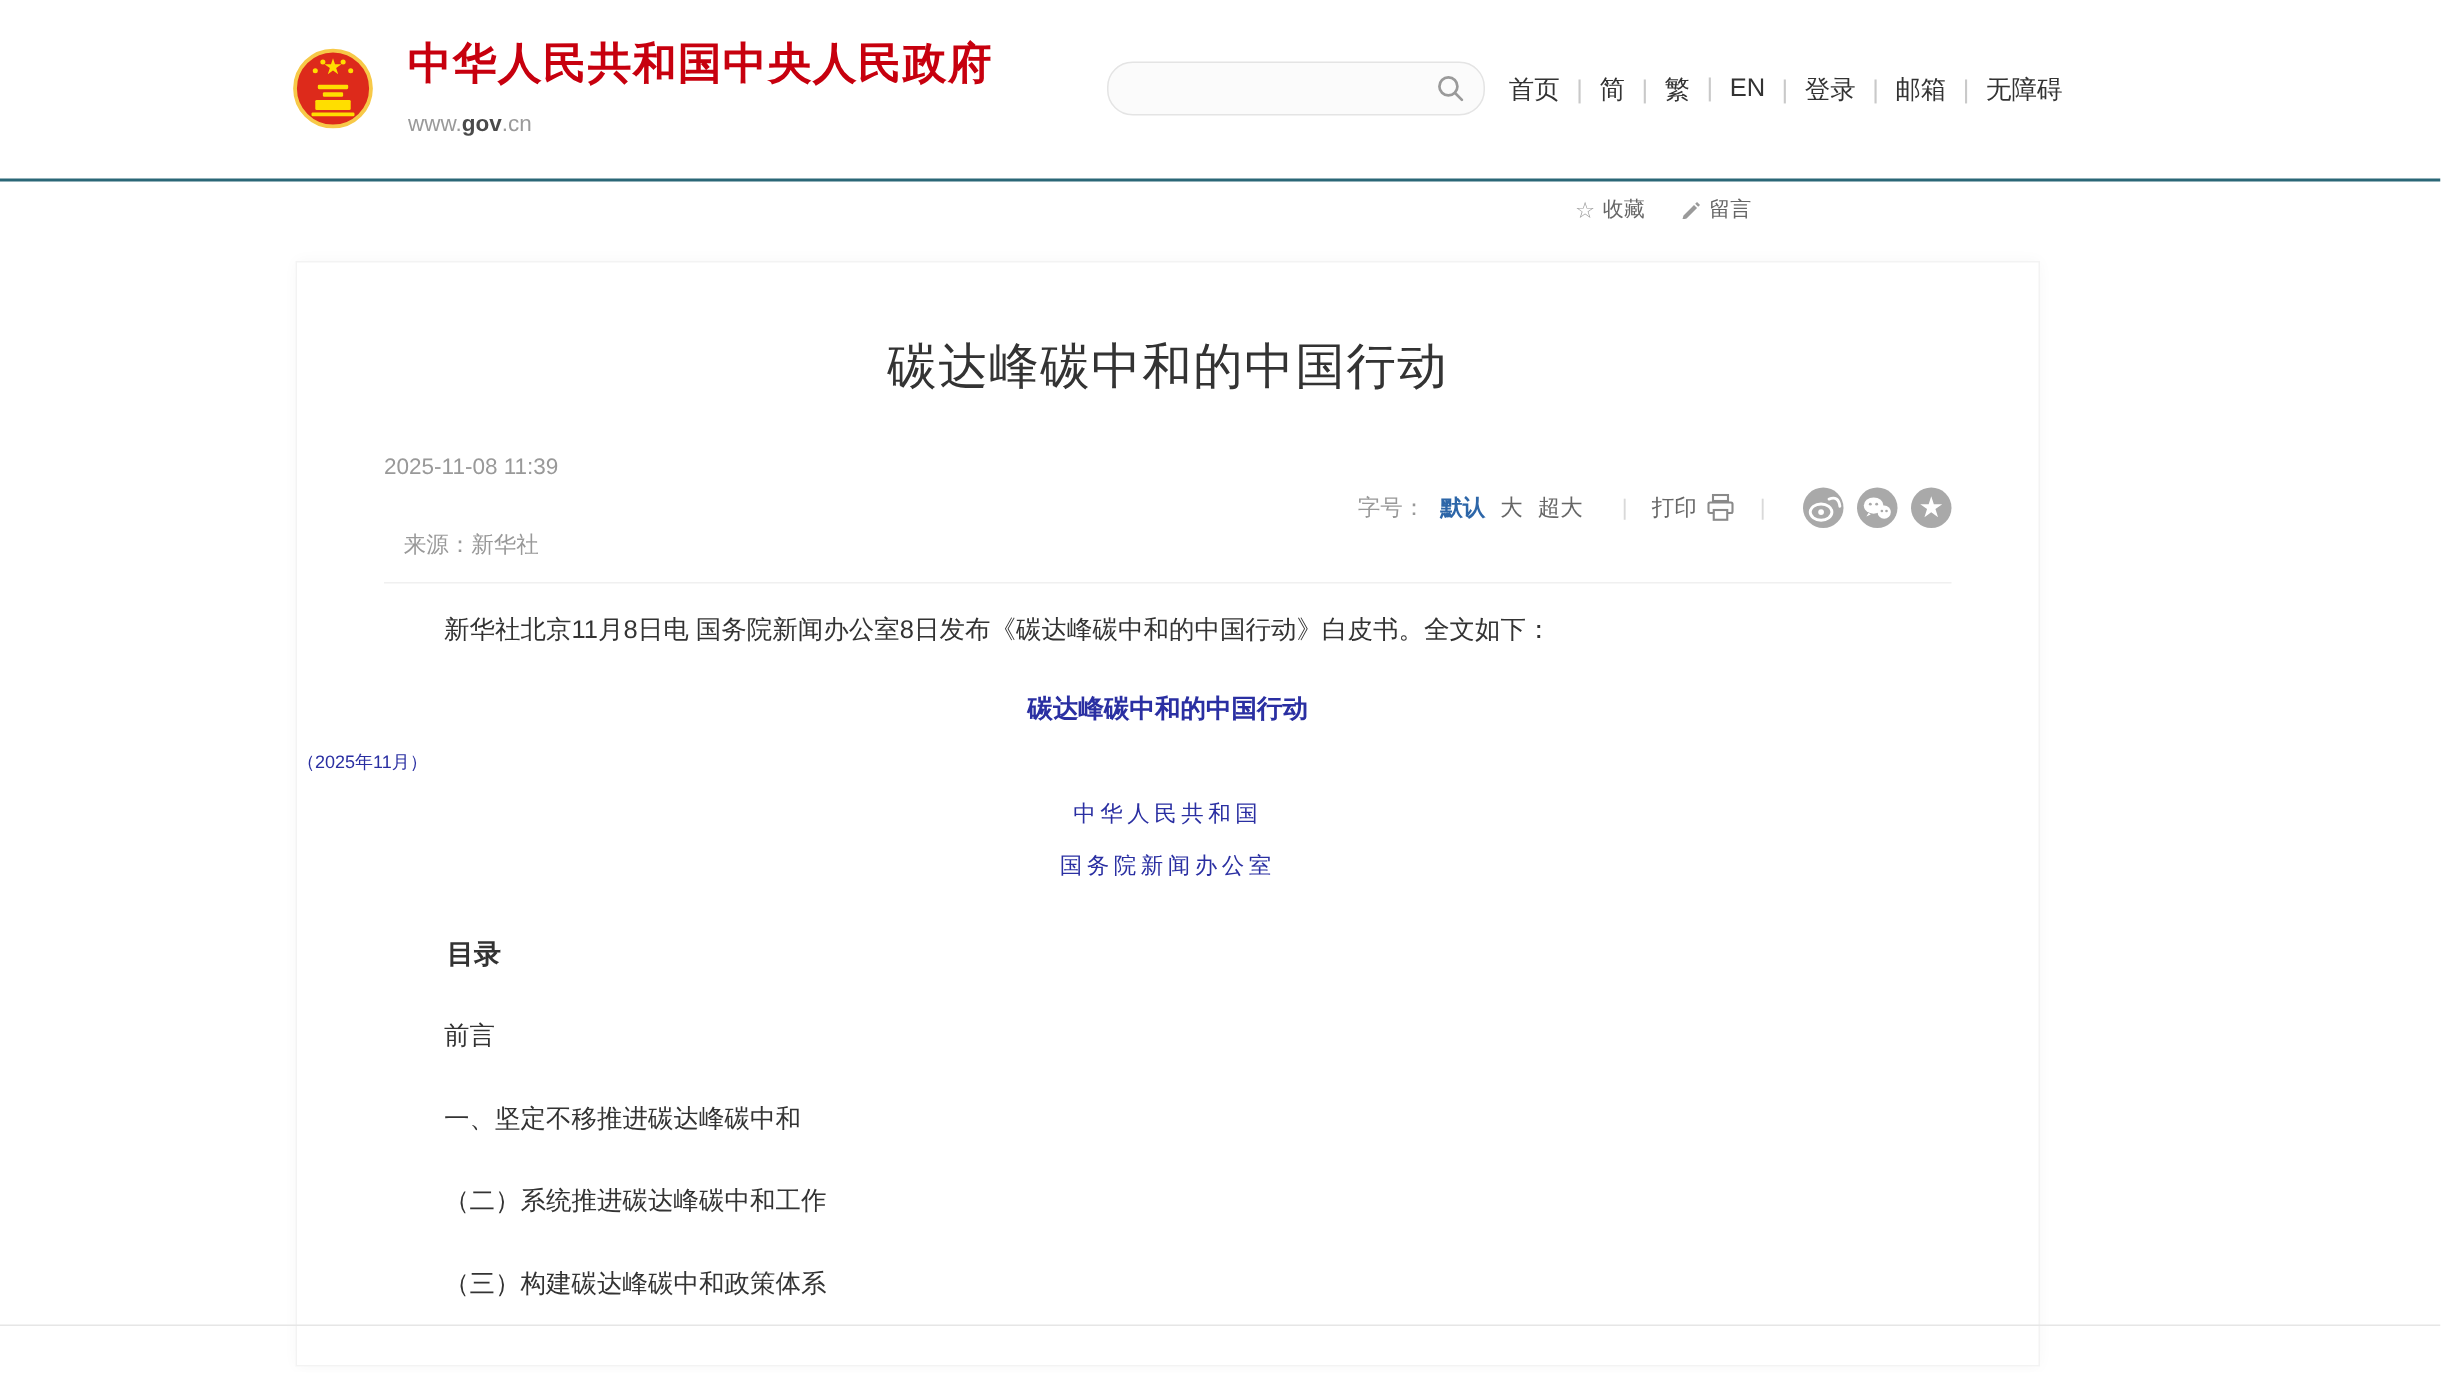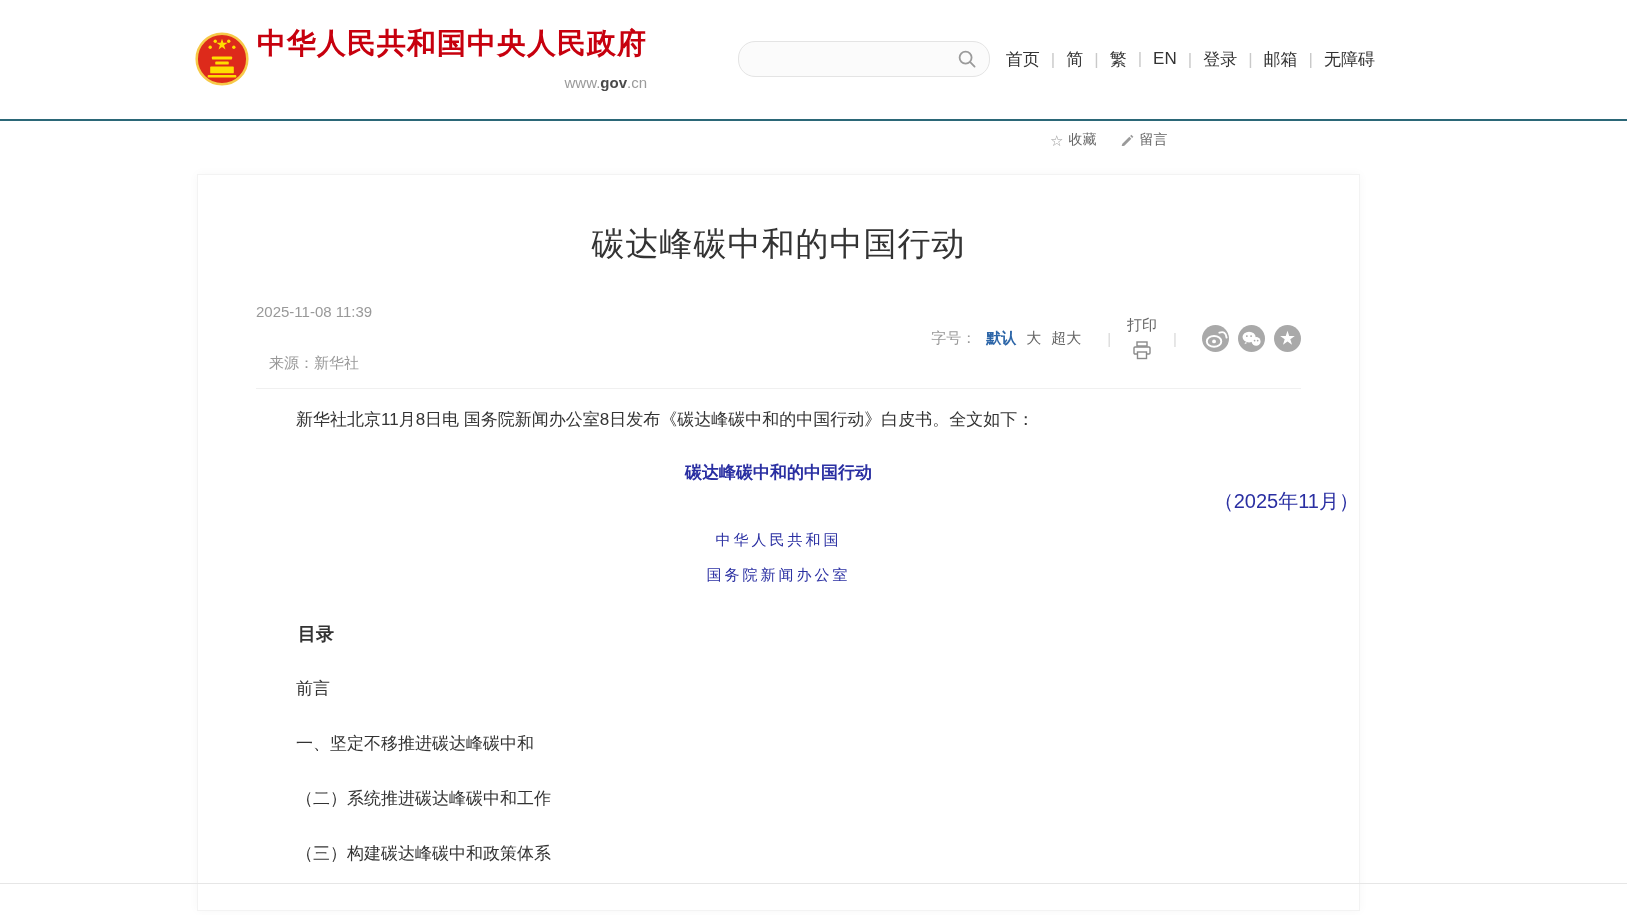--- a/index.html
+++ b/index.html
@@ -5,21 +5,21 @@
   html,body{margin:0;padding:0;}
   body{
     width:1627px;height:915px;position:relative;overflow:hidden;
     background:#ffffff;
     font-family:"Liberation Sans","DejaVu Sans",sans-serif;
     color:#333;
   }
   
   .site-header{height:119px;border-bottom:2px solid #2b6777;display:flex;align-items:center;background:#fff;}
   .header-inner{margin-left:195px;width:1180px;display:flex;align-items:center;justify-content:space-between;}
-  .brand{display:flex;align-items:center;gap:8px;text-align:right;}
+  .brand{display:flex;align-items:center;gap:23px;}
   .emblem{width:54px;height:54px;flex:0 0 auto;}
   .brand-text{display:flex;flex-direction:column;}
   .site-title{color:#c7000e;font-size:29px;font-weight:bold;letter-spacing:1px;line-height:1.1;}
   .site-url{color:#9a9a9a;font-size:15px;margin-top:15px;}
   .site-url b{color:#4a4a4a;}
   .header-right{display:flex;align-items:center;gap:16px;}
   .search-box{width:226px;height:34px;border:1px solid #e4e4e4;background:#fbfbfb;border-radius:17px;
     display:flex;align-items:center;padding:0 12px;}
   .search-box input{border:none;outline:none;background:transparent;flex:1;font-size:14px;color:#333;min-width:0;}
   .top-nav{display:flex;align-items:center;font-size:17px;}
@@ -35,28 +35,28 @@
   .article-title{text-align:center;margin:47px 0 0;font-size:33px;font-weight:400;color:#333;letter-spacing:1px;}
   .meta{margin:36px 58px 0;padding-bottom:15px;border-bottom:1px solid #f0f0f0;
     display:flex;justify-content:space-between;align-items:center;color:#999;font-size:15px;}
   .meta-left{display:flex;align-items:center;gap:34px;flex-direction:column;}
   .meta-right{display:flex;align-items:center;}
   .fs-label{color:#999;margin-right:10px;}
   .fs-opt{color:#666;margin-right:10px;cursor:pointer;}
   .fs-opt.active{color:#2d66a8;font-weight:bold;}
   .meta-divider{color:#d9d9d9;margin:0 16px;}
   .meta-divider::before{content:"|";}
-  .print{display:flex;align-items:center;gap:6px;color:#666;cursor:pointer;flex-direction:column;}
+  .print{display:flex;align-items:center;gap:6px;color:#666;cursor:pointer;}
   .share-circle{width:27px;height:27px;border-radius:50%;background:#a9a9a9;display:flex;
     align-items:center;justify-content:center;margin-left:9px;cursor:pointer;flex:0 0 auto;}
   
   .para{padding:0 64px;text-indent:2em;font-size:17px;line-height:1.7;color:#333;}
   .lead{}
   .doc-title{text-align:center;color:#2a2fa2;font-weight:bold;font-size:17px;margin-top:26px;}
-  .doc-date{text-align:right;color:#2a2fa2;font-size:20px;margin-top:4px;}
+  .doc-date{text-align:left;color:#2a2fa2;font-size:12px;margin-top:16px;}
   .doc-author{text-align:center;color:#2a2fa2;font-size:15px;margin-top:16px;
     font-family:"Liberation Serif","DejaVu Serif",serif;letter-spacing:3px;}
   .toc-heading{margin-top:34px;font-weight:bold;font-size:18px;}
   .toc-item{margin-top:26px;}
   .page-bottom-line{position:absolute;left:0;top:883px;width:1627px;height:1px;background:#e6e6e6;}
 </style>
 </head>
 <body>
 
 <header class="site-header">

